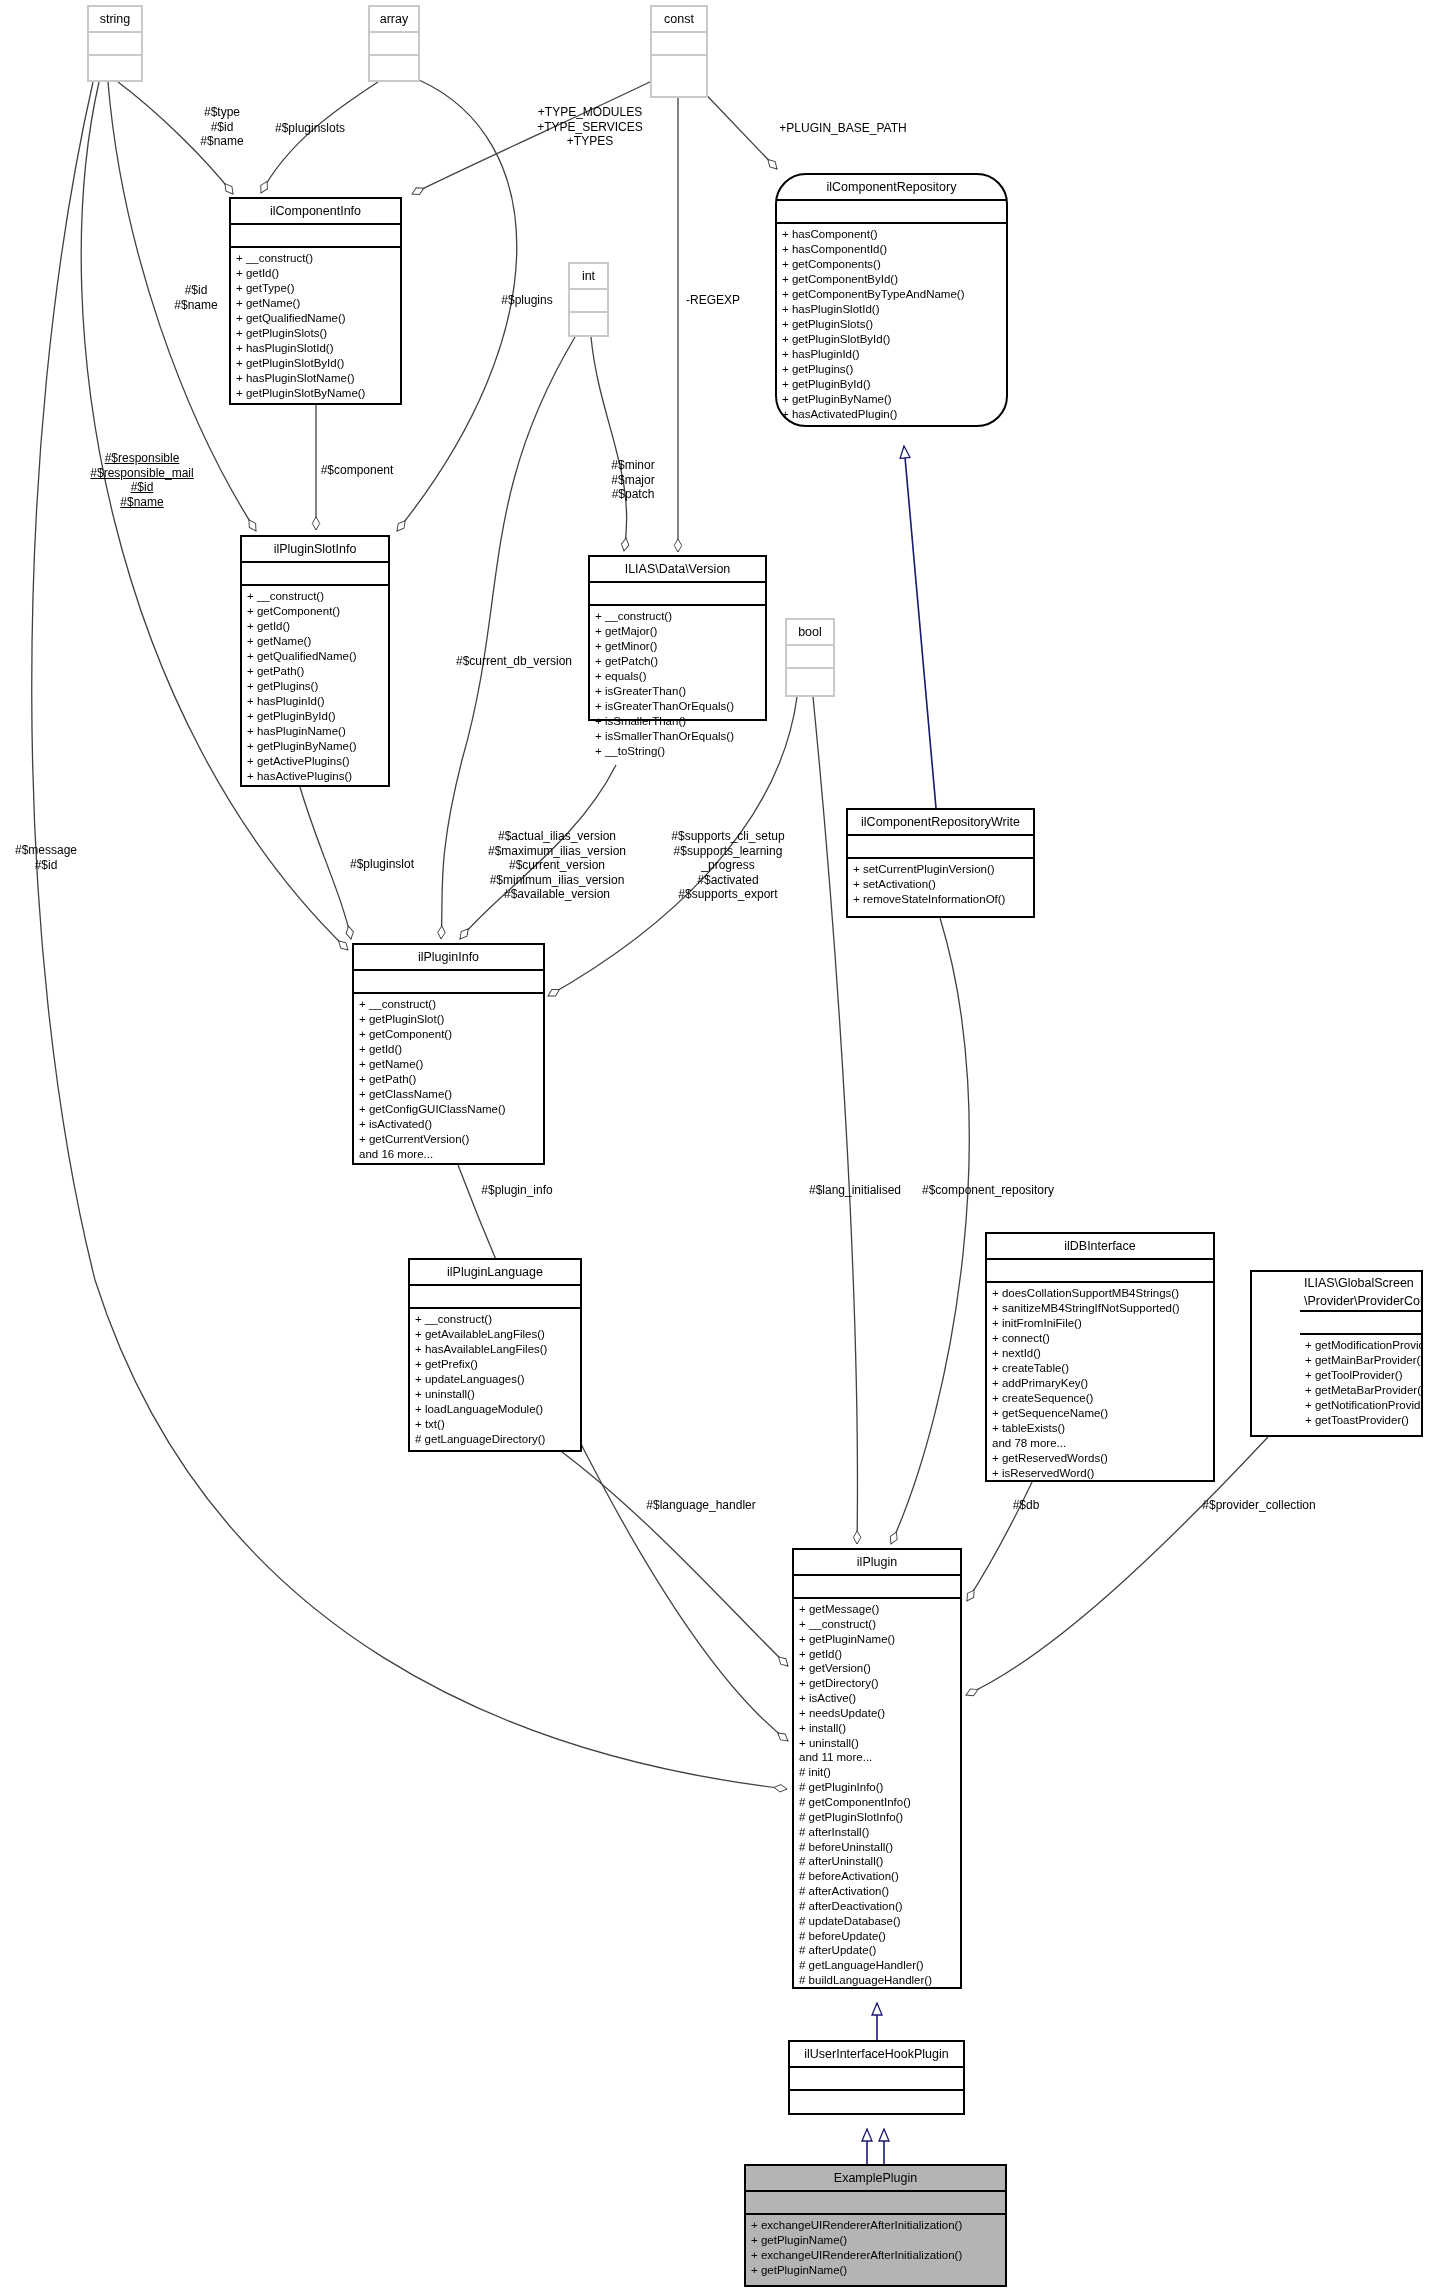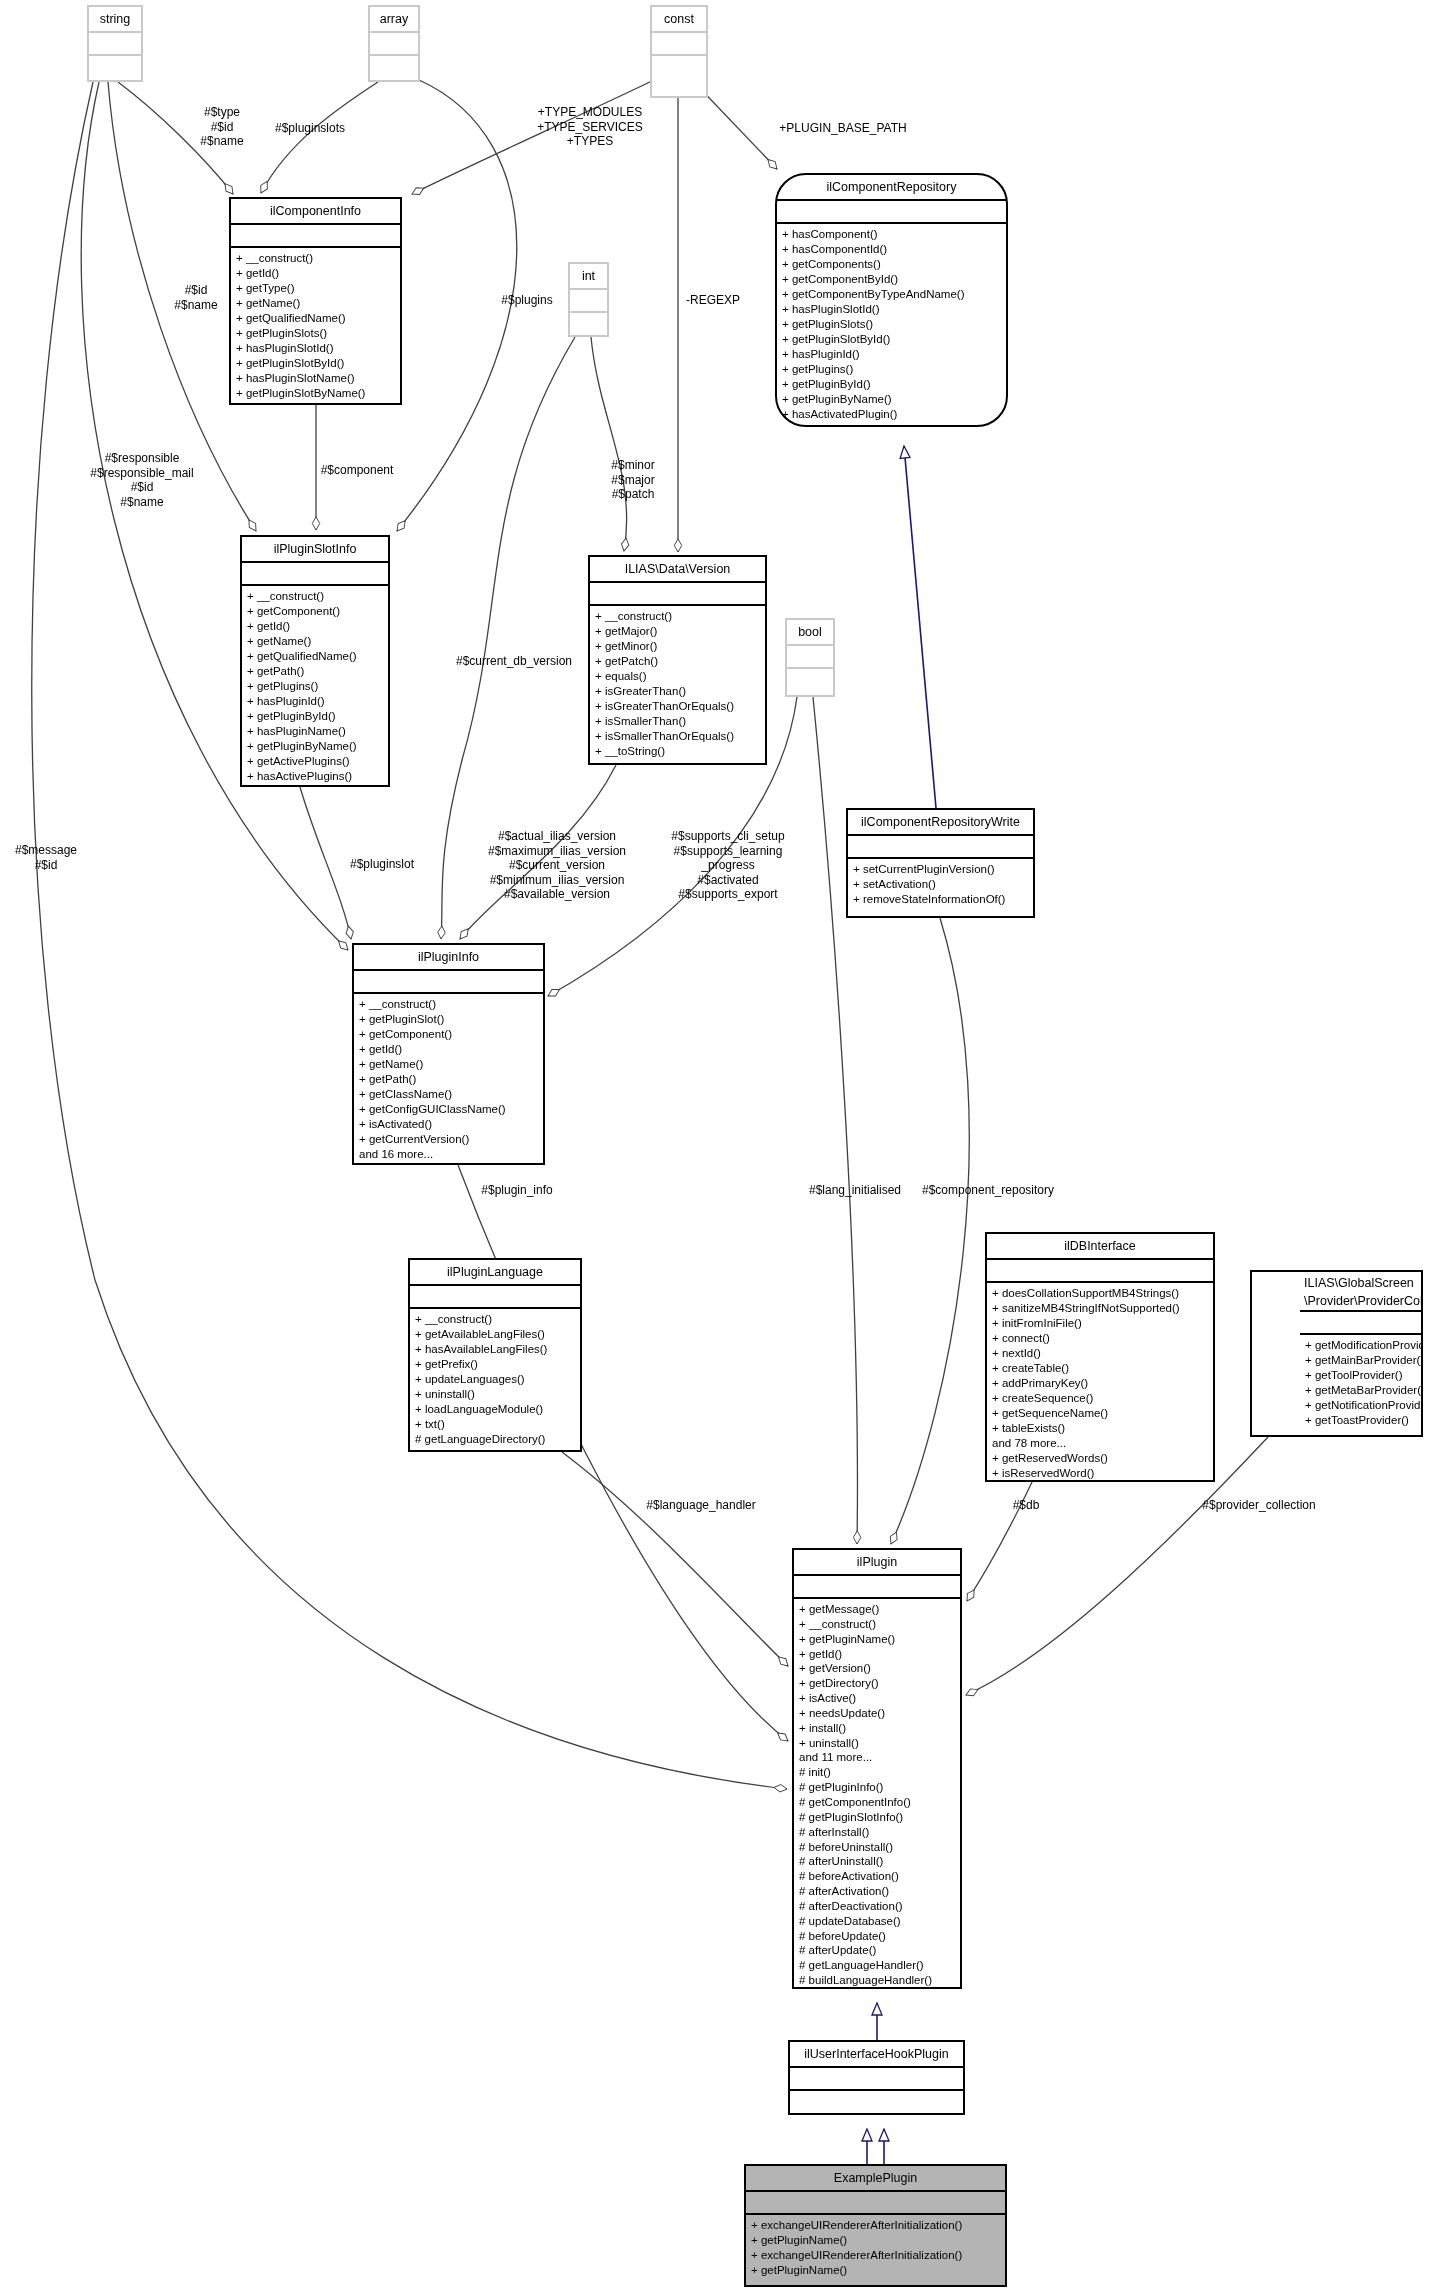--- a/index.html
+++ b/index.html
@@ -73,21 +73,21 @@
 +TYPE_SERVICES
 +TYPES</div>
   <div class="el" style="left:843px;top:128px;">+PLUGIN_BASE_PATH</div>
   <div class="el" style="left:196px;top:297px;">#$id
 #$name</div>
   <div class="el" style="left:527px;top:300px;">#$plugins</div>
   <div class="el" style="left:713px;top:300px;">-REGEXP</div>
   <div class="el" style="left:633px;top:480px;">#$minor
 #$major
 #$patch</div>
-  <div class="el" style="left:142px;top:480px;">#$responsible
+  <div class="el" style="left:142px;top:480px;text-decoration:underline;">#$responsible
 #$responsible_mail
 #$id
 #$name</div>
   <div class="el" style="left:357px;top:470px;">#$component</div>
   <div class="el" style="left:514px;top:661px;">#$current_db_version</div>
   <div class="el" style="left:46px;top:857px;">#$message
 #$id</div>
   <div class="el" style="left:382px;top:864px;">#$pluginslot</div>
   <div class="el" style="left:557px;top:865px;">#$actual_ilias_version
 #$maximum_ilias_version
@@ -182,21 +182,21 @@
         <div>+ getPlugins()</div>
         <div>+ hasPluginId()</div>
         <div>+ getPluginById()</div>
         <div>+ hasPluginName()</div>
         <div>+ getPluginByName()</div>
         <div>+ getActivePlugins()</div>
         <div>+ hasActivePlugins()</div>
       </div>
   </div>
 
-  <div class="ubox" style="left:588px;top:555px;width:179px;height:210px;">
+  <div class="ubox" style="left:588px;top:555px;width:179px;height:166px;">
     <div class="t">ILIAS\Data\Version</div>
     <div class="a"></div>
     <div class="ms">
         <div>+ __construct()</div>
         <div>+ getMajor()</div>
         <div>+ getMinor()</div>
         <div>+ getPatch()</div>
         <div>+ equals()</div>
         <div>+ isGreaterThan()</div>
         <div>+ isGreaterThanOrEquals()</div>

